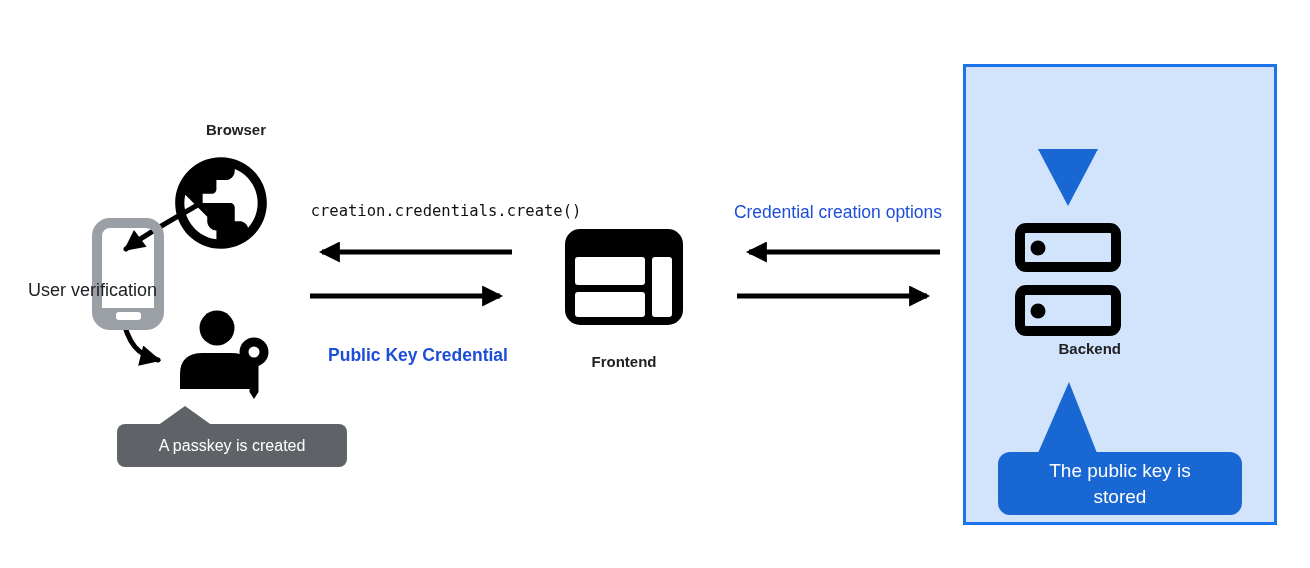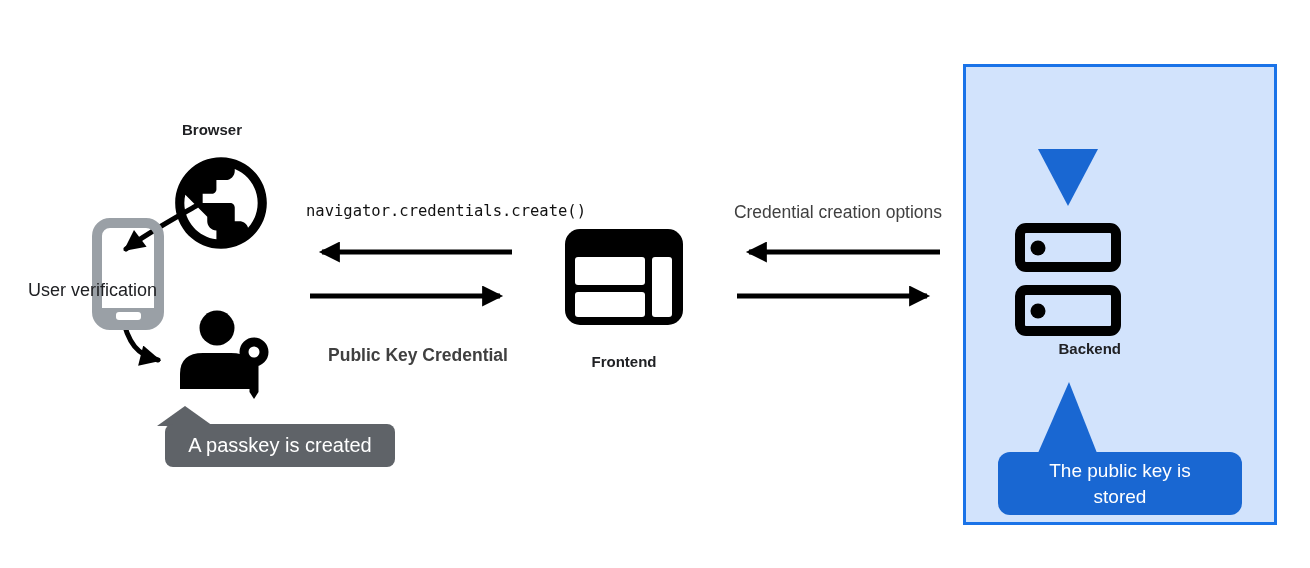--- a/index.html
+++ b/index.html
@@ -1,28 +1,28 @@
 <!DOCTYPE html>
 <html><head>
 <meta charset="utf-8">
 <style>
   * { margin:0; padding:0; box-sizing:border-box; }
   body { font-family:"Liberation Sans", sans-serif; background:#fff; }
   .canvas { position:relative; width:1310px; height:568px; background:#ffffff; overflow:hidden; }
   .abs { position:absolute; }
   .lbl { color:#202124; }
   .node-label { font-weight:bold; font-size:15px; text-align:center; color:#202124; }
-  .arrow-label { font-size:17.5px; text-align:center; color:#404040; }
+  .arrow-label { font-size:17.5px; text-align:center; color:#1d4ed8; }
   .code-label { font-family:"DejaVu Sans Mono", monospace; font-size:15.5px; text-align:center; color:#111; }
   .panel { background:#d2e3fc; border:3px solid #1a73e8; }
   .callout { background:#1967d2; color:#ffffff; border-radius:12px; font-size:19px; line-height:1.35;
              display:flex; align-items:center; justify-content:center; text-align:center;
              white-space:pre-line; padding:6px 8px; }
-  .tooltip { background:#5f6368; color:#ffffff; border-radius:8px; font-size:20px;
-             display:flex; align-items:center; justify-content:center; text-align:center;margin-left:48px; }
+  .tooltip { background:#5f6368; color:#ffffff; border-radius:8px; font-size:16px;
+             display:flex; align-items:center; justify-content:center; text-align:center; }
   .tri { width:0; height:0; }
   svg { display:block; }
 </style>
 </head>
 <body>
 
 <div class="canvas">
 
   <svg class="abs" style="left:0;top:0;" width="1310" height="568" viewBox="0 0 1310 568">
     <defs>
@@ -31,21 +31,21 @@
       </marker>
     </defs>
     <path d="M512,252 L322,252" stroke="#000" stroke-width="5" marker-end="url(#ah)"></path>
     <path d="M310,296 L500,296" stroke="#000" stroke-width="5" marker-end="url(#ah)"></path>
     <path d="M940,252 L749,252" stroke="#000" stroke-width="5" marker-end="url(#ah)"></path>
     <path d="M737,296 L927,296" stroke="#000" stroke-width="5" marker-end="url(#ah)"></path>
     <path d="M196,206 C168,222 146,234 126,249" fill="none" stroke="#000" stroke-width="5" stroke-linecap="round" marker-end="url(#ah)"></path>
     <path d="M121,312 C128,345 138,355 158,360" fill="none" stroke="#000" stroke-width="5" stroke-linecap="round" marker-end="url(#ah)"></path>
   </svg>
 
-  <div class="abs node-label" style="left:152px;top:121px;width:120px;">Browser</div>
+  <div class="abs node-label" style="left:176px;top:121px;width:120px;">Browser</div>
 
   <span class="abs" style="left:166px;top:148px;">
     <svg width="110" height="110" viewBox="0 0 24 24">
       <path fill="#000" d="M12 2C6.48 2 2 6.48 2 12s4.48 10 10 10 10-4.48 10-10S17.52 2 12 2zm-1 17.93c-3.95-.49-7-3.85-7-7.93 0-.62.08-1.21.21-1.79L9 15v1c0 1.1.9 2 2 2v1.93zm6.9-2.54c-.26-.81-1-1.39-1.9-1.39h-1v-3c0-.55-.45-1-1-1H8v-2h2c.55 0 1-.45 1-1V7h2c1.1 0 2-.9 2-2v-.41c2.93 1.19 5 4.06 5 7.41 0 2.08-.8 3.97-2.1 5.39z"></path>
     </svg>
   </span>
 
   <span class="abs" style="left:92px;top:218px;">
     <svg width="72" height="112" viewBox="0 0 72 112">
       <rect x="5" y="5" width="62" height="102" rx="13" fill="none" stroke="#9aa0a6" stroke-width="10"></rect>
@@ -65,21 +65,21 @@
       <rect x="66" y="62" width="8" height="7" fill="#000"></rect>
       <rect x="66" y="74" width="8" height="7" fill="#000"></rect>
     </svg>
   </span>
 
   <div class="abs tri" style="left:157px;top:406px;border-left:28px solid transparent;border-right:28px solid transparent;border-bottom:20px solid #5f6368;"></div>
   <div class="abs tooltip" style="left:117px;top:424px;width:230px;height:43px;">
     <span>A passkey is created</span>
   </div>
 
-  <div class="abs code-label" style="left:288px;top:202px;width:316px;">navigator.credentials.create()</div>
+  <div class="abs code-label" style="left:288px;top:202px;width:316px;">creation.credentials.create()</div>
   <div class="abs arrow-label" style="left:318px;top:345px;width:200px;font-weight:bold;">Public Key Credential</div>
 
   <span class="abs" style="left:565px;top:229px;">
     <svg width="118" height="96" viewBox="0 0 118 96">
       <rect x="0" y="0" width="118" height="96" rx="15" fill="#000"></rect>
       <rect x="10" y="28" width="70" height="28" rx="3" fill="#fff"></rect>
       <rect x="10" y="63" width="70" height="25" rx="3" fill="#fff"></rect>
       <rect x="87" y="28" width="20" height="60" rx="3" fill="#fff"></rect>
     </svg>
   </span>

